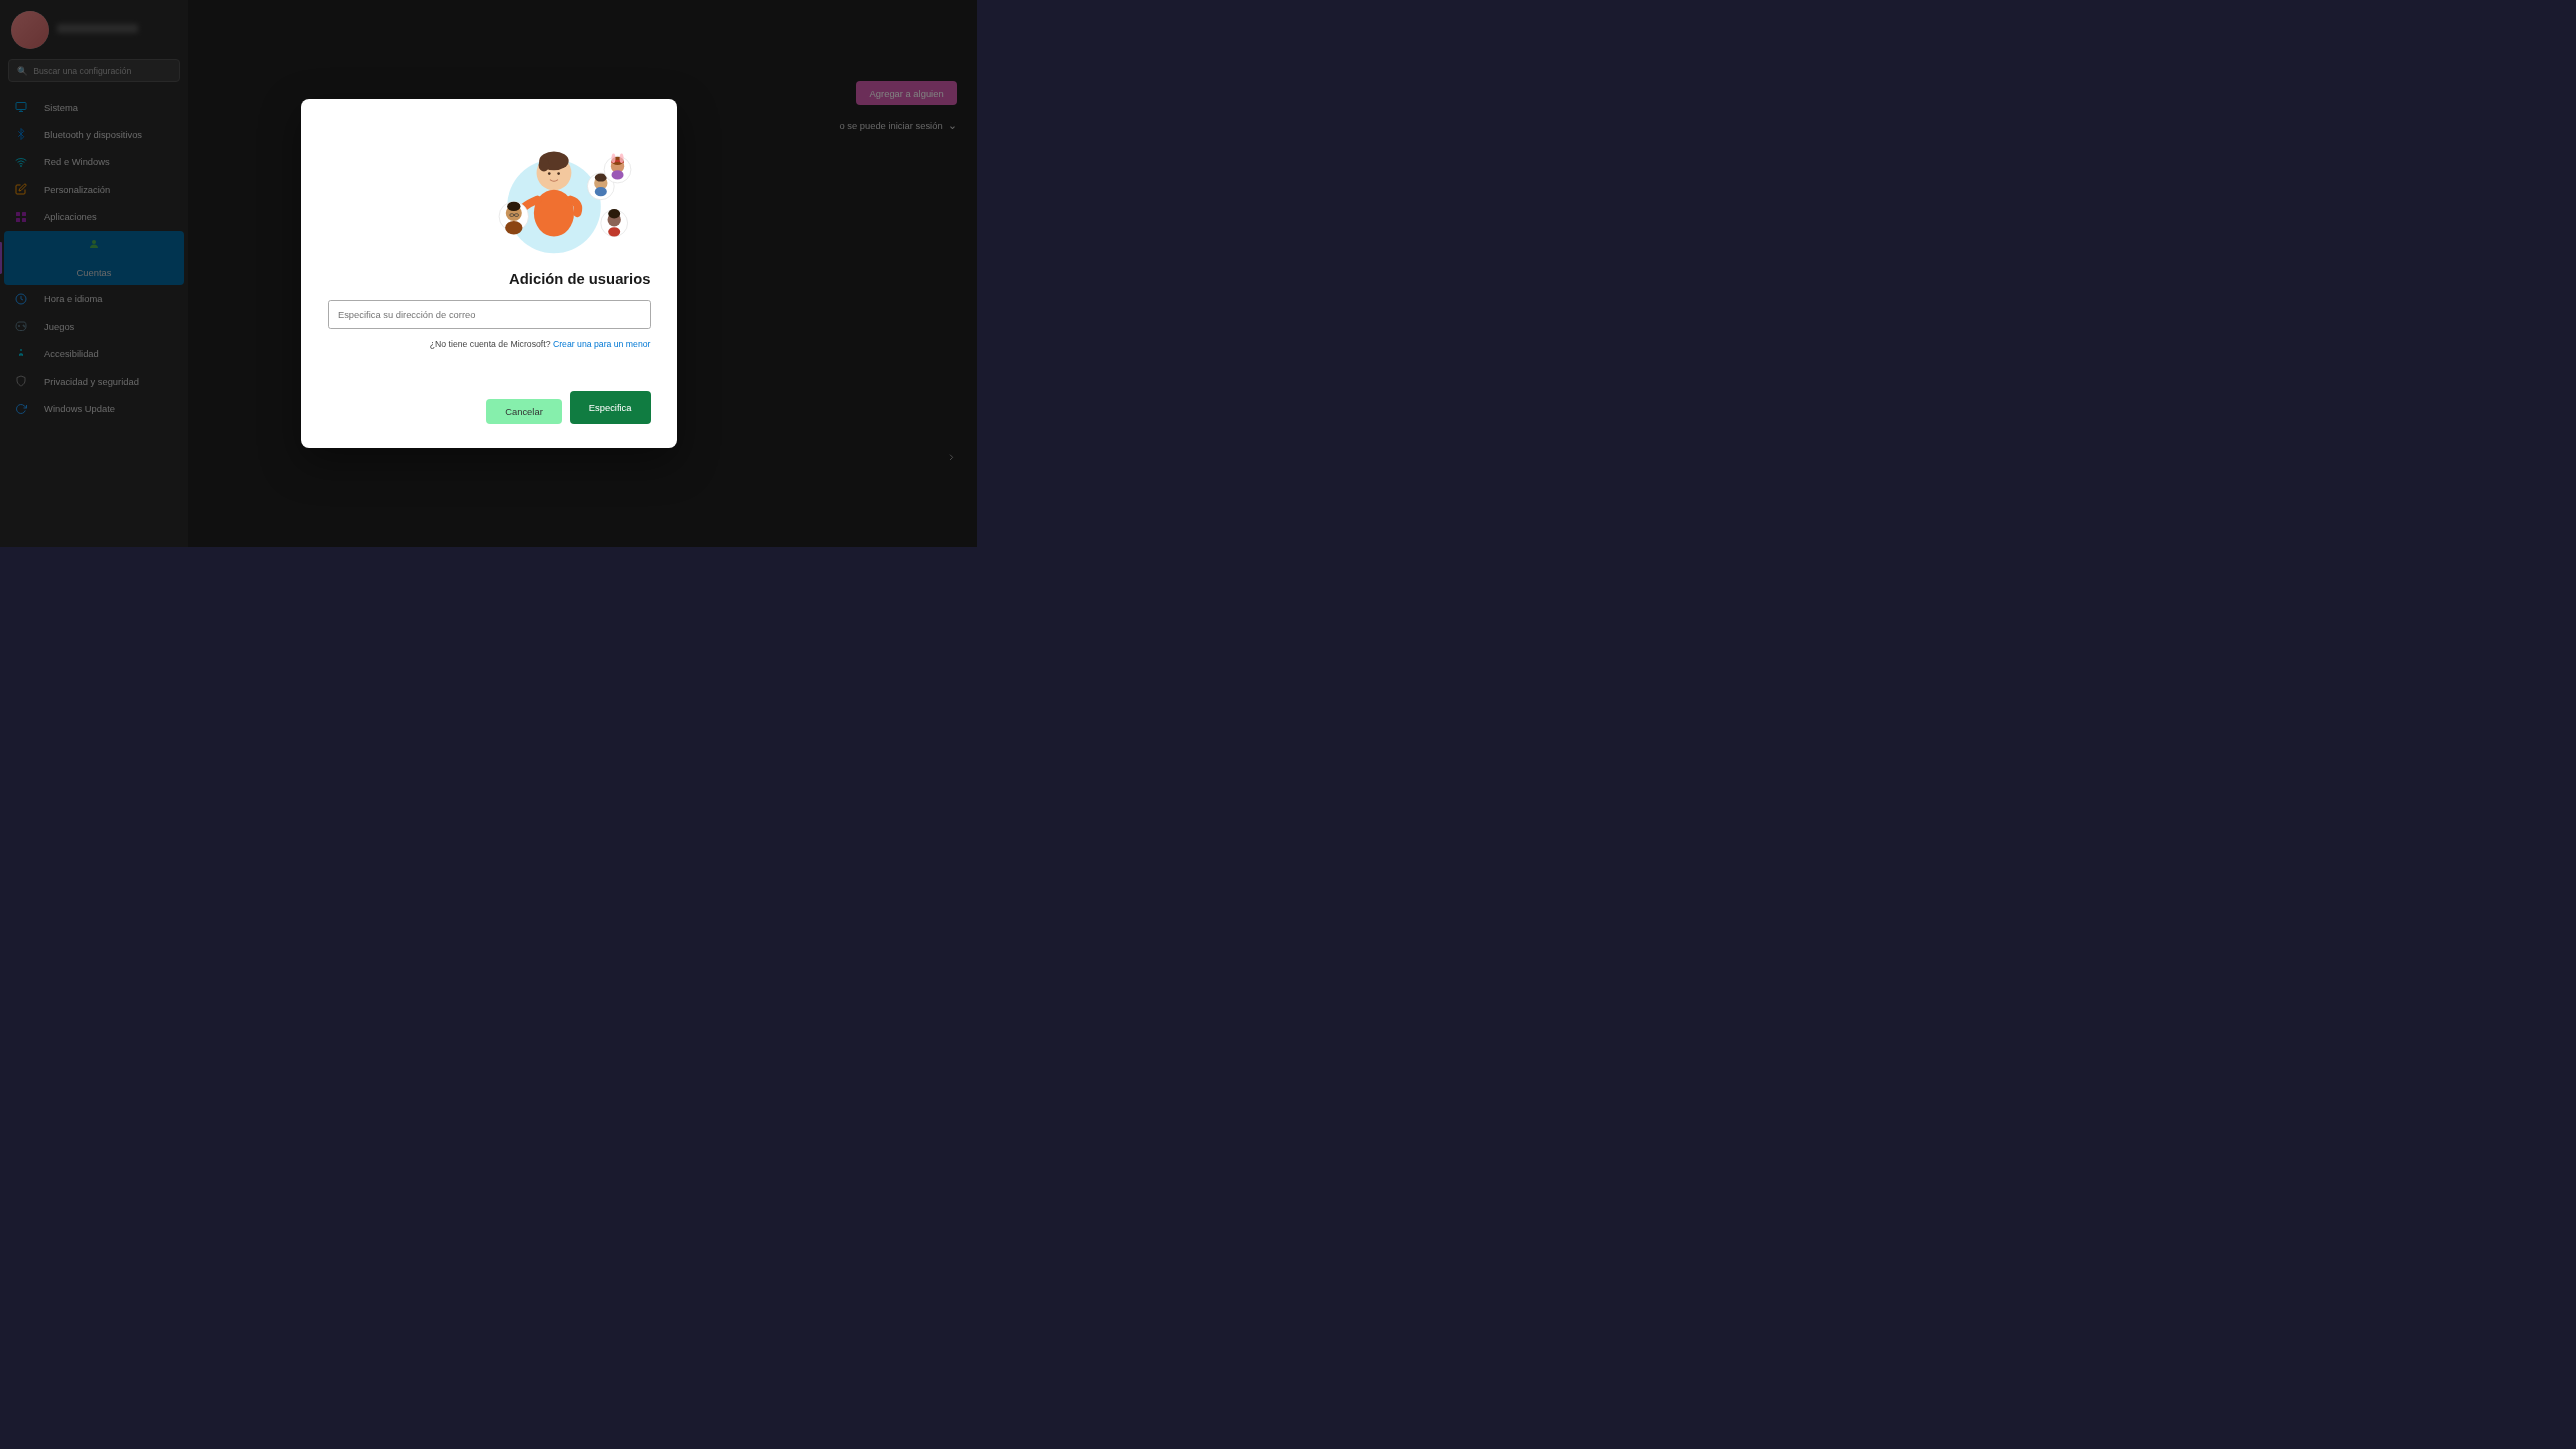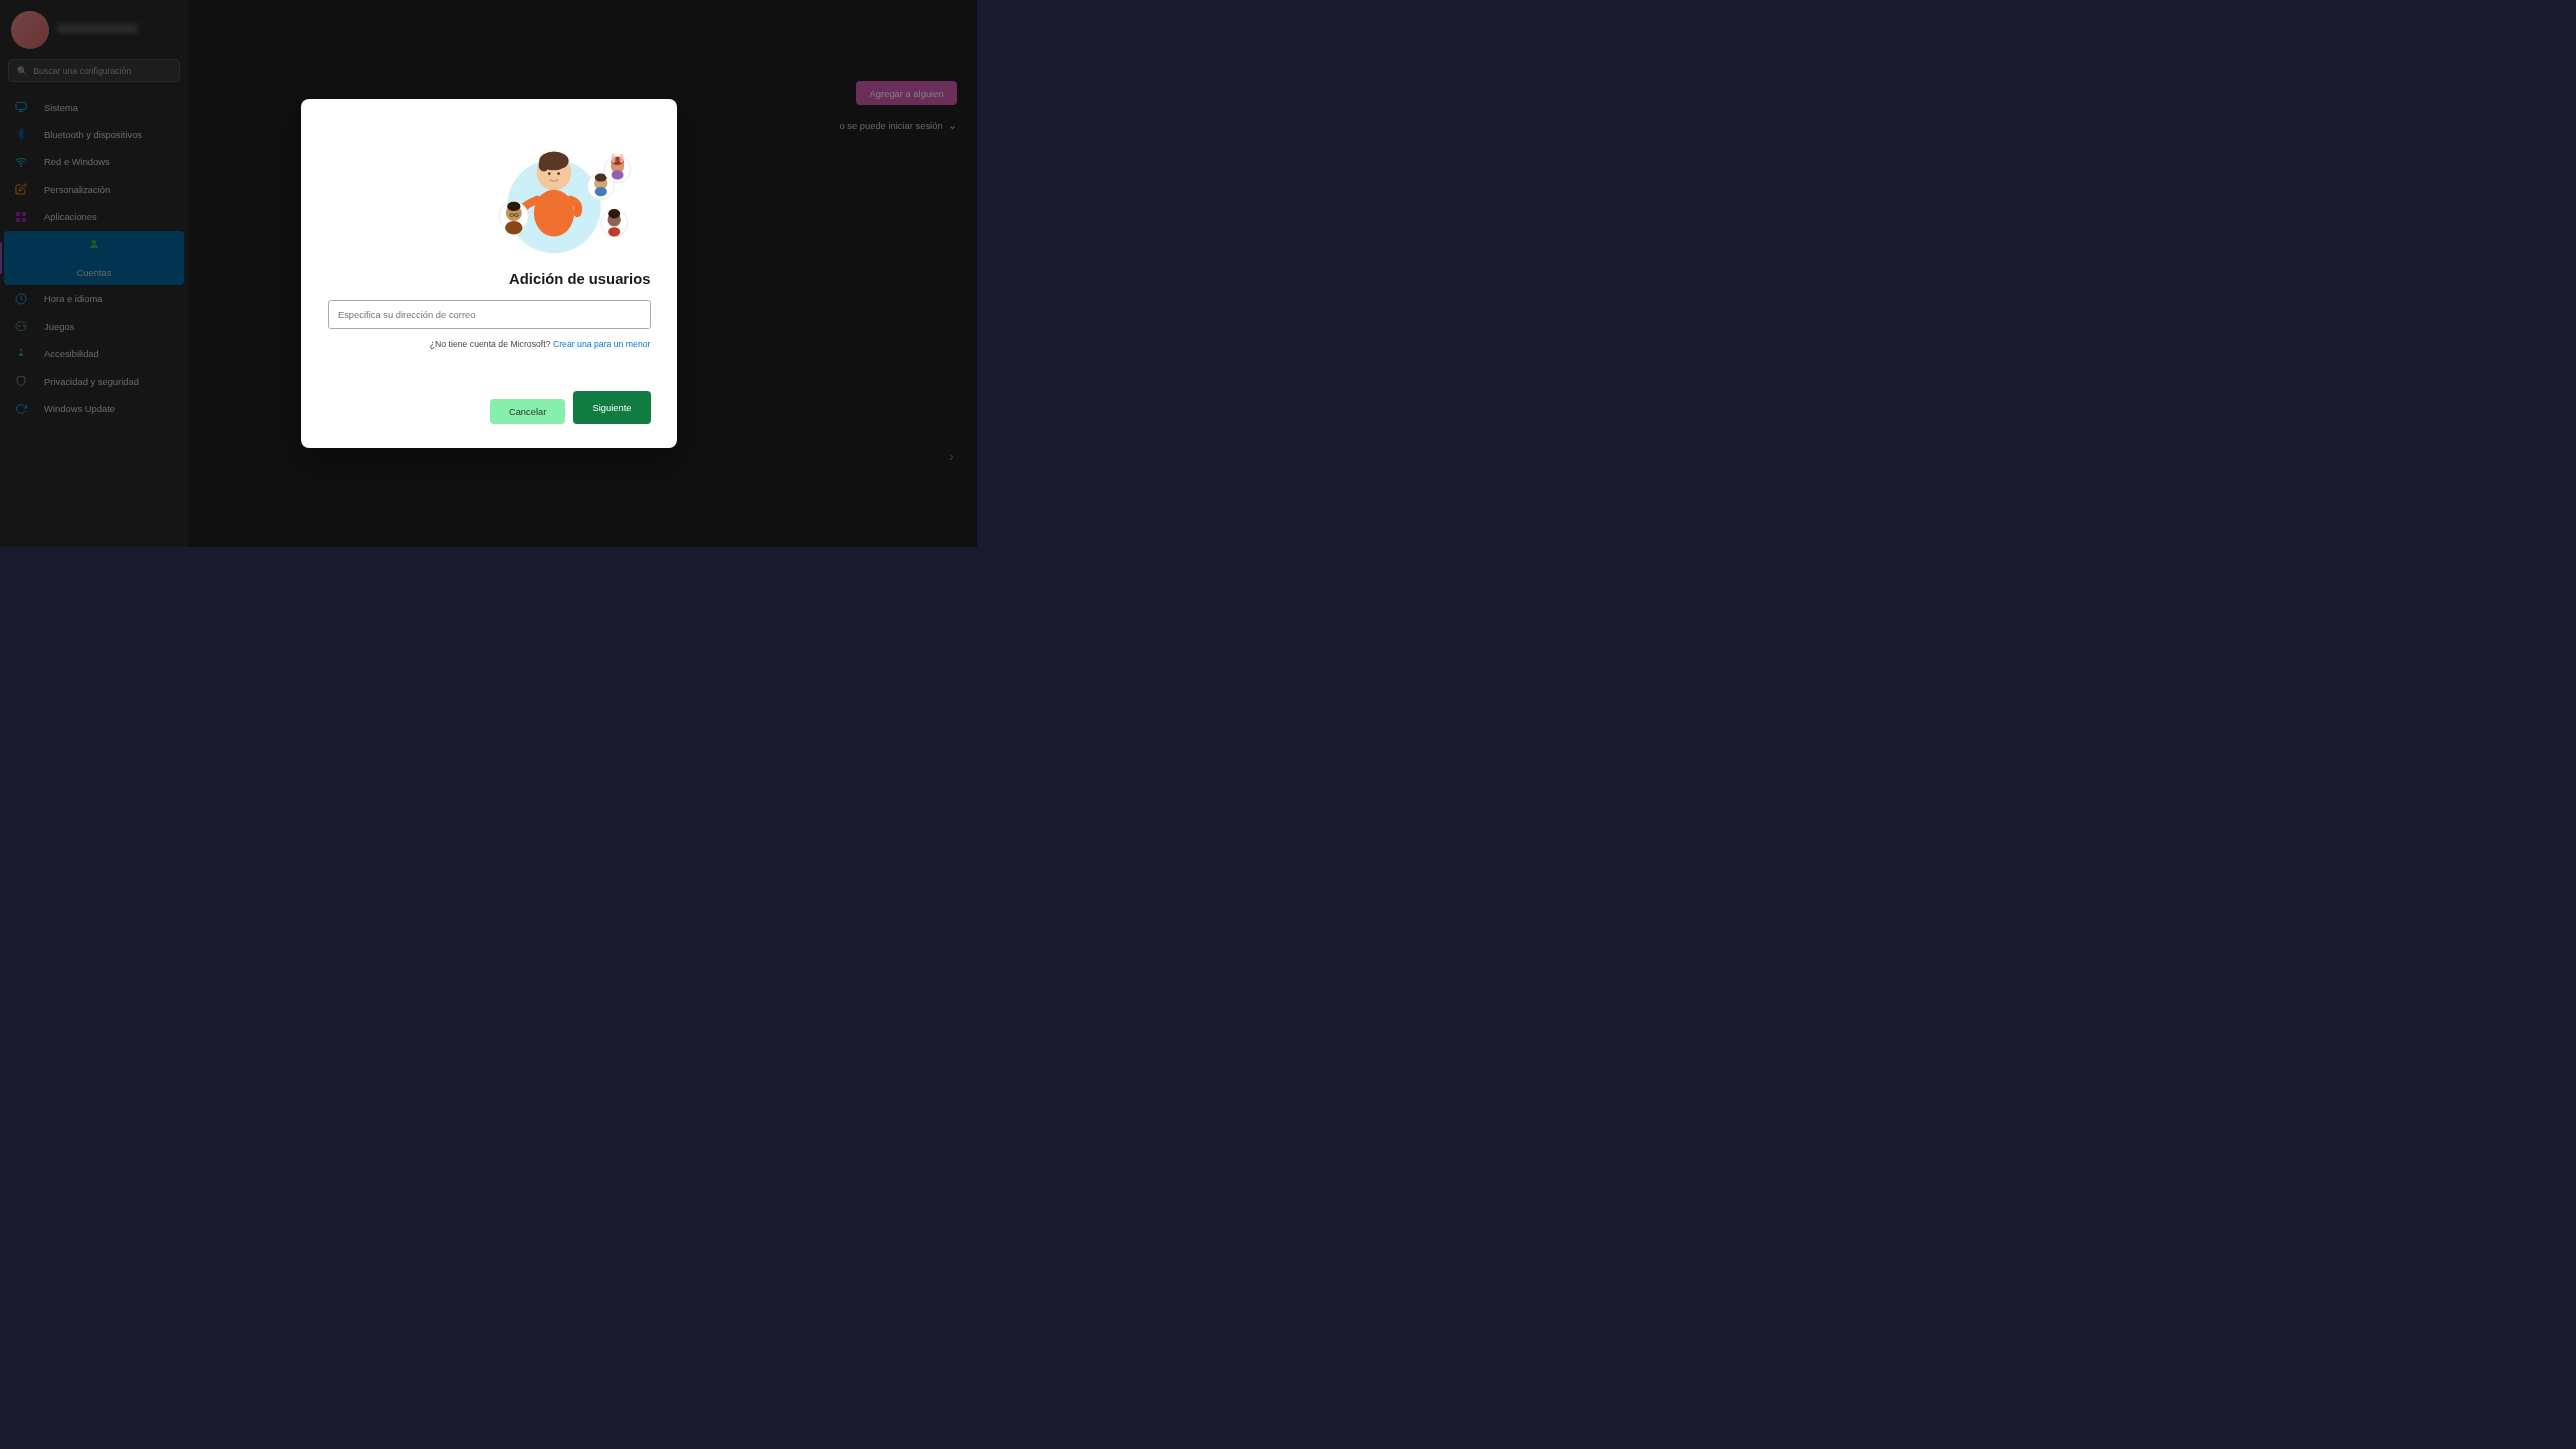--- a/index.html
+++ b/index.html
@@ -494,17 +494,17 @@
     <input class="email-input" type="email" placeholder="Especifica su dirección de correo" style="">
 
     <p class="no-account-text">
       <span>¿No tiene cuenta de Microsoft?</span>
       <span> </span>
       <a class="no-account-link">Crear una para un menor</a>
     </p>
 
     <div class="modal-buttons">
       <button class="btn-cancel">Cancelar</button>
-      <button class="btn-siguiente">Siguiente</button>
+      <button class="btn-siguiente">Especifica</button>
     </div>
   </div>
 </div>
 
 
 </body></html>

